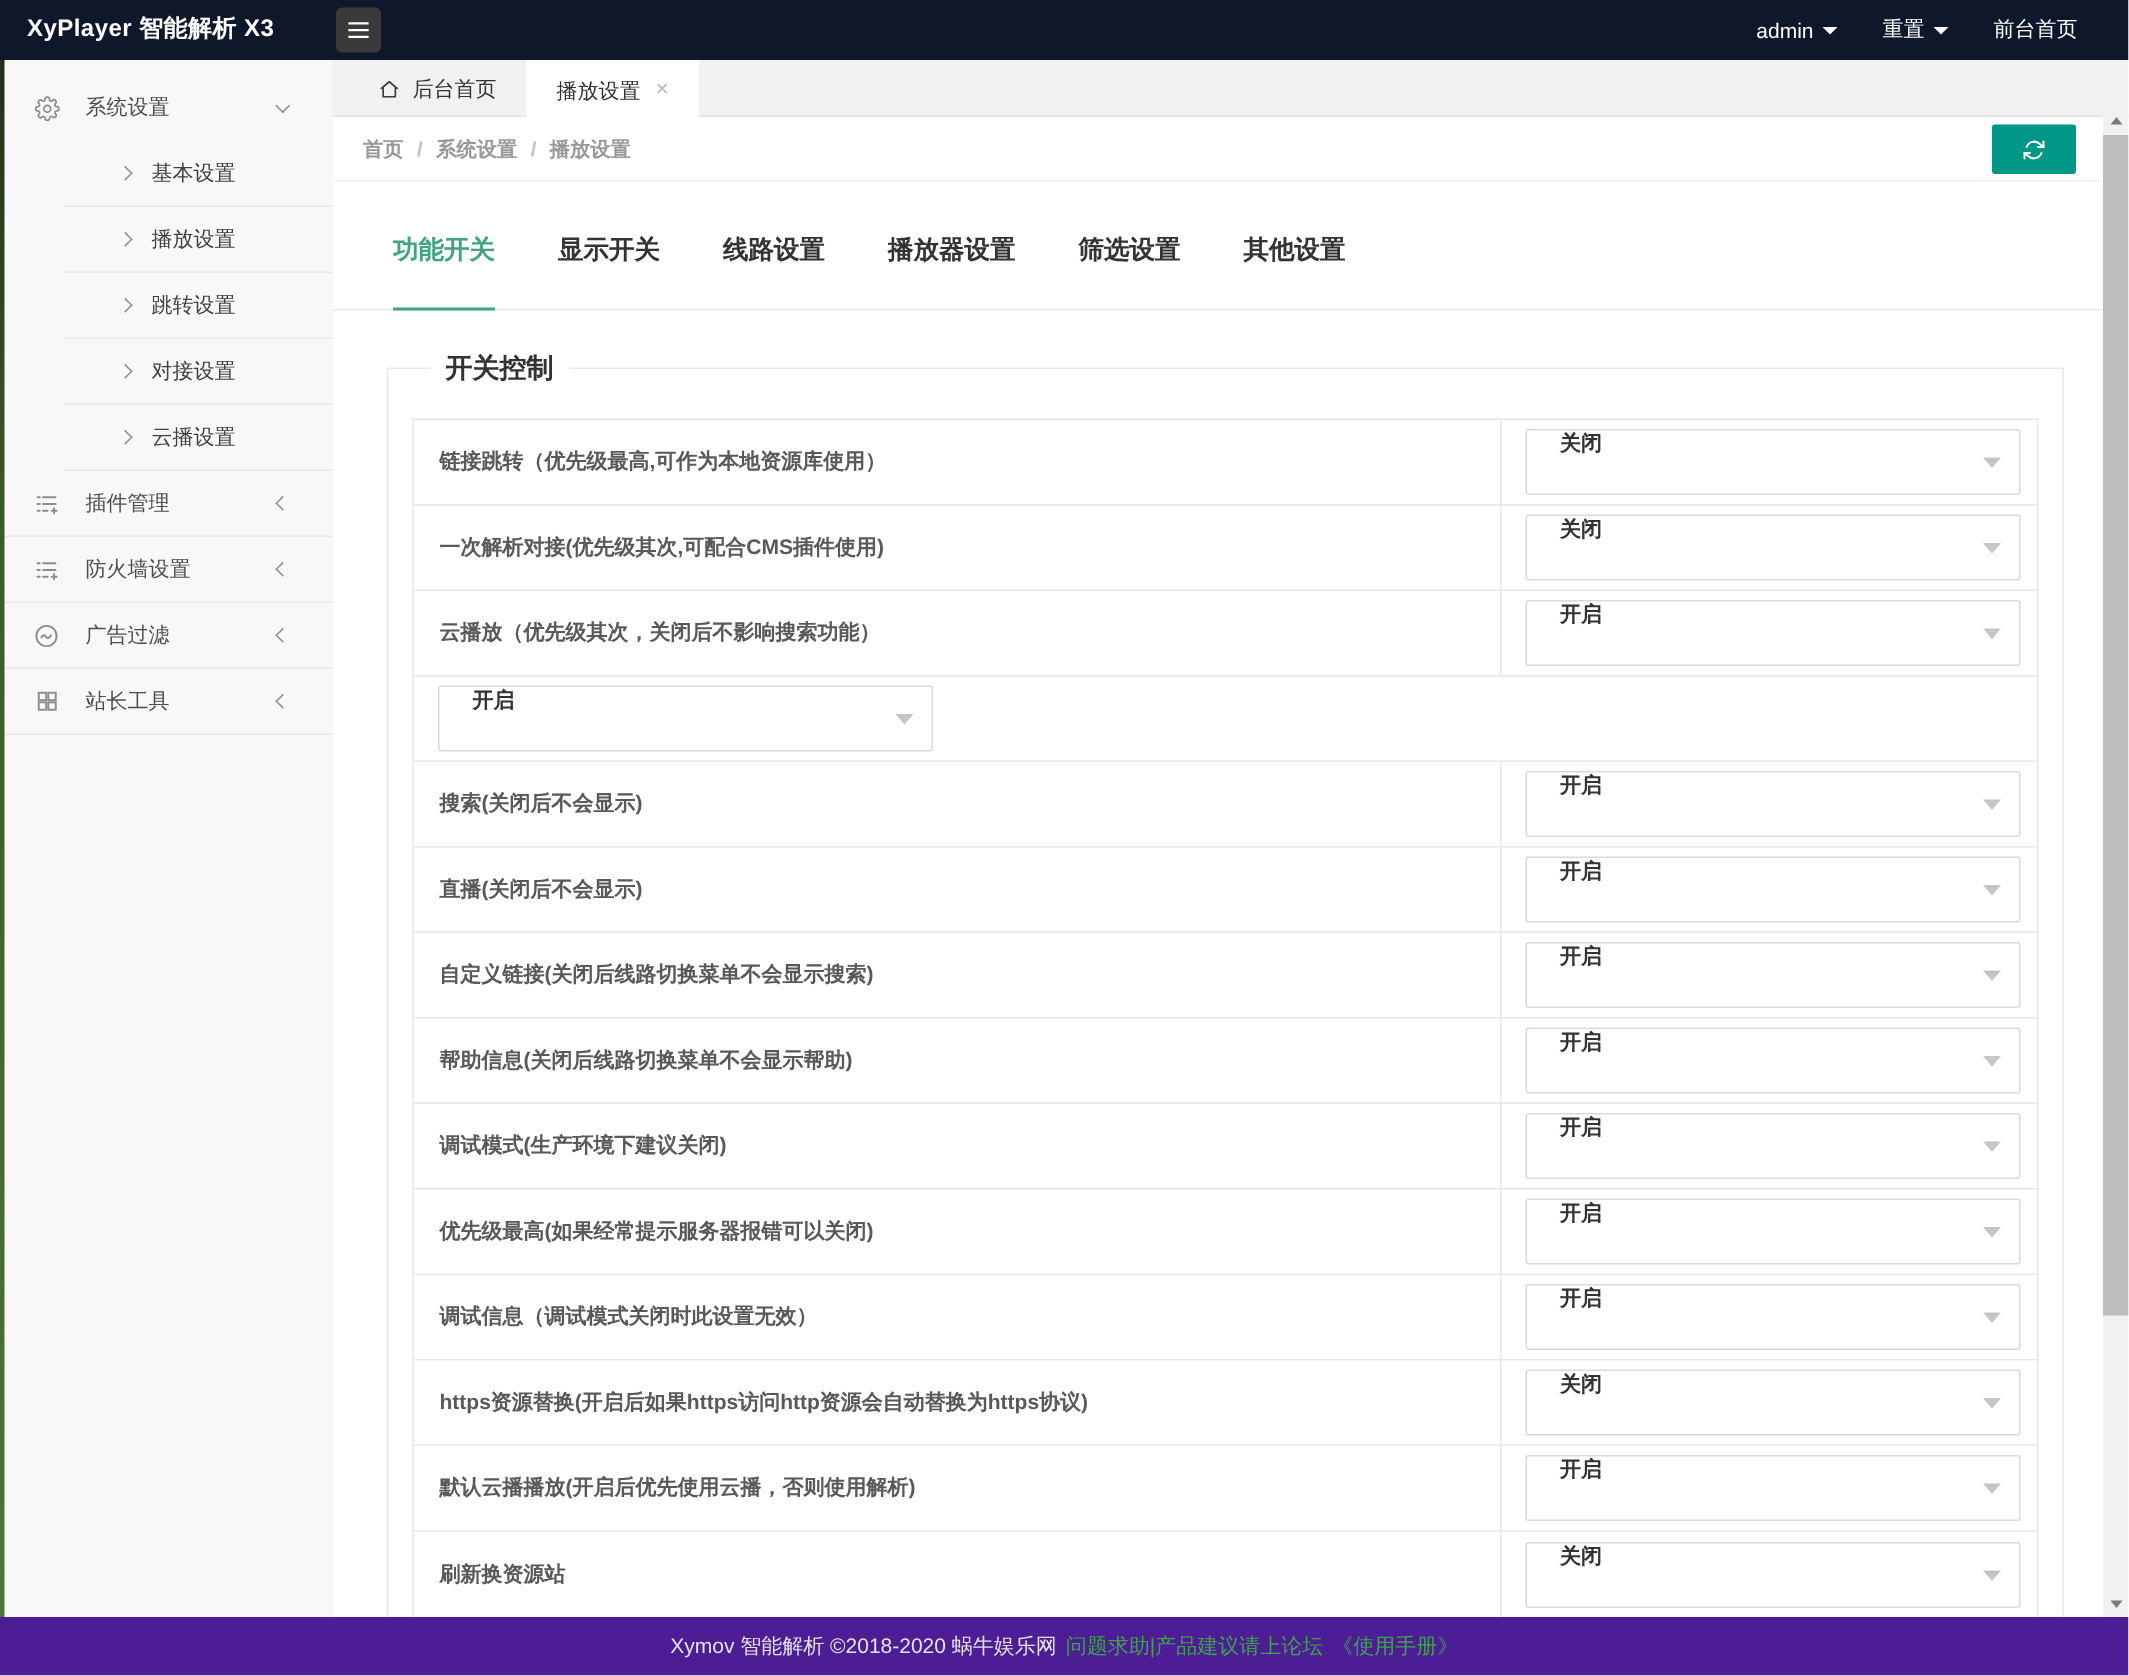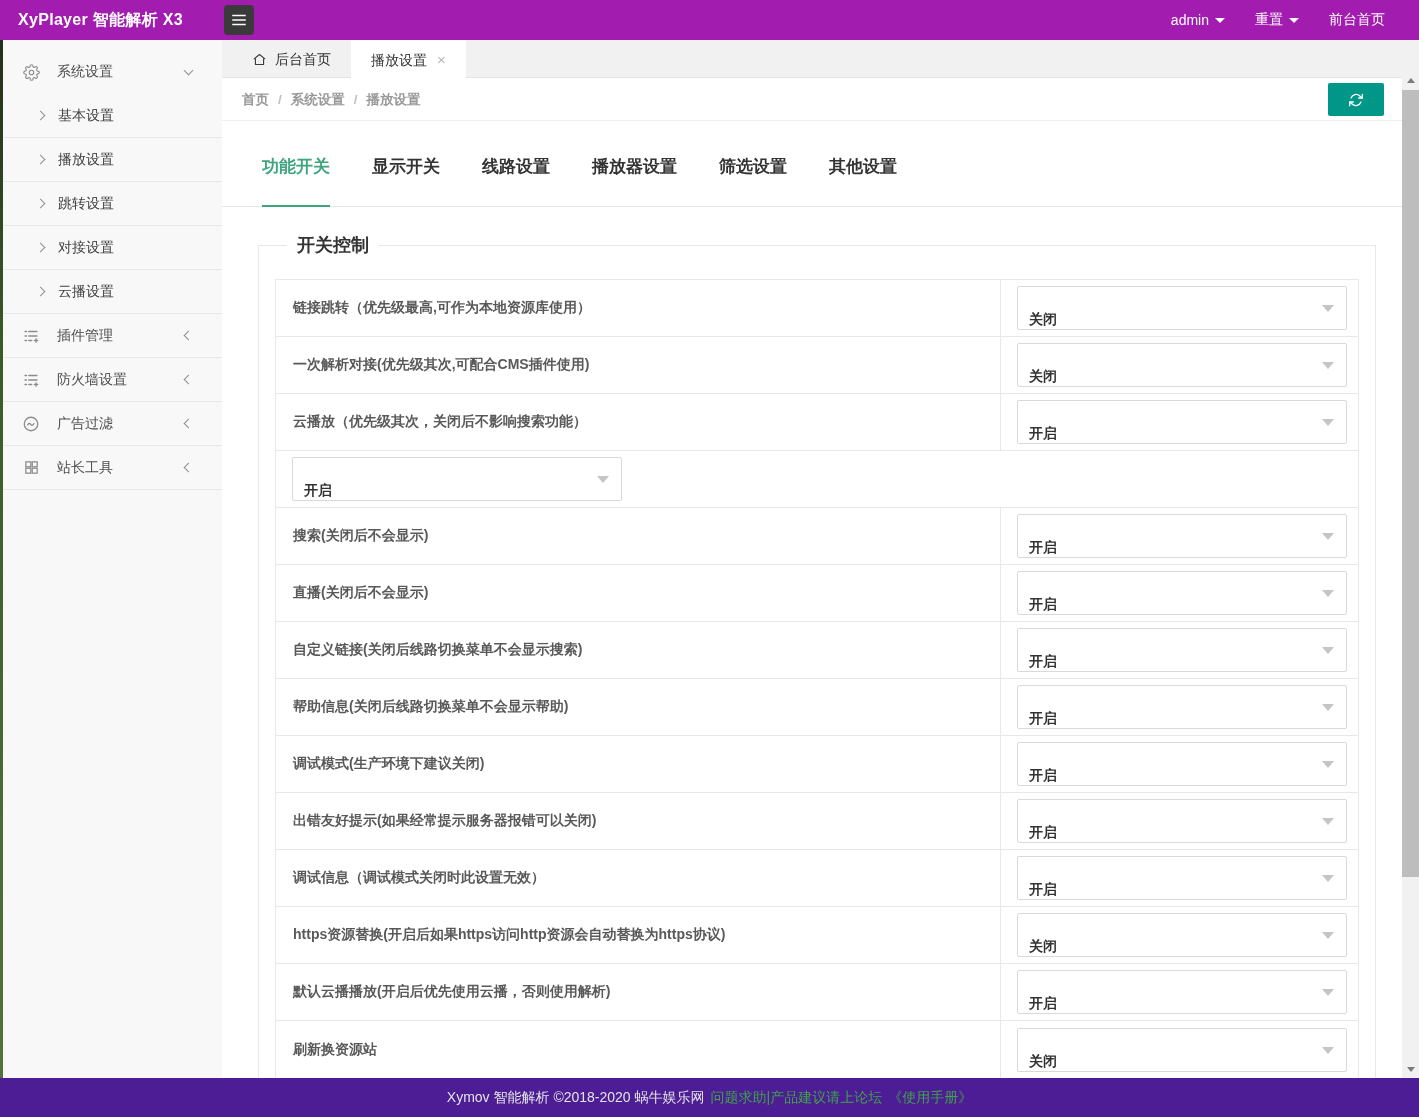--- a/index.html
+++ b/index.html
@@ -3,38 +3,38 @@
 <meta charset="utf-8">
 <style>
   * { margin:0; padding:0; box-sizing:border-box; }
   html,body { width:1419px; height:1117px; overflow:hidden; }
   body {
     font-family:"Liberation Sans","DejaVu Sans",sans-serif;
     font-size:14px; color:#333; background:#fff; position:relative;
   }
 
   
-  .header { position:absolute; top:0; left:0; right:0; height:40px; background:#a21caf; z-index:30; }
+  .header { position:absolute; top:0; left:0; right:0; height:40px; background:#0f172a; z-index:30; }
   .brand { position:absolute; left:18px; top:0; line-height:40px; color:#fff; font-size:16px; font-weight:bold; letter-spacing:.3px; }
   .hamburger { position:absolute; left:224px; top:5px; width:30px; height:30px; background:#3a3a3a; border:none; border-radius:4px; cursor:pointer; display:flex; align-items:center; justify-content:center; }
   .header-right { position:absolute; right:34px; top:0; height:40px; display:flex; align-items:center; gap:30px; }
   .hdr-item { color:#fff; font-size:14px; display:flex; align-items:center; gap:6px; cursor:pointer; }
   .caret-down { width:0; height:0; border-left:5px solid transparent; border-right:5px solid transparent; border-top:5px solid #fff; display:inline-block; }
 
   
   .left-strip { position:absolute; left:0; top:40px; bottom:39px; width:3px; background:linear-gradient(180deg,#22301a 0%,#3c5a28 30%,#50743a 100%); z-index:25; }
 
   
   .sidebar { position:absolute; left:0; top:40px; bottom:39px; width:222px; background:#f8f8f8; padding-top:10px; z-index:20; }
   .side-item { height:44px; display:flex; align-items:center; position:relative; cursor:pointer; color:#4d4d4d; font-size:14px; }
   .side-item.bordered { border-bottom:1px solid #e8e8e8; }
   .side-item .g-icon { position:absolute; left:22px; width:18px; height:18px; color:#8c8c8c; display:flex; align-items:center; justify-content:center; }
   .side-item .g-label { position:absolute; left:57px; }
   .side-item .g-chev { position:absolute; right:30px; }
-  .side-sub { height:44px; border-bottom:1px solid #e8e8e8; display:flex; align-items:center; position:relative; cursor:pointer; color:#404040; font-size:14px; }
+  .side-sub { height:44px; border-bottom:1px solid #e8e8e8; display:flex; align-items:center; position:relative; cursor:pointer; color:#404040; font-size:14px;margin-left:43px; }
   .side-sub .s-chev { position:absolute; left:37px; }
   .side-sub .s-label { position:absolute; left:58px; }
   .chev { display:inline-block; width:7px; height:7px; border-right:1px solid #8f8f8f; border-bottom:1px solid #8f8f8f; }
   .chev.r { transform:rotate(-45deg); }
   .chev.d { transform:rotate(45deg); margin-top:-3px; }
   .chev.l { transform:rotate(135deg); }
 
   
   .tabstrip { position:absolute; left:222px; right:0; top:40px; height:38px; background:#f1f1f1; border-bottom:1px solid #e3e3e3; display:flex; padding-left:10px; z-index:10; }
   .wtab { height:38px; line-height:38px; padding:15px 20px; display:flex; align-items:center; gap:8px; font-size:14px; color:#333; cursor:pointer; }
@@ -53,21 +53,21 @@
   .ctab.active { color:#3fa57f; border-bottom:2px solid #3fa57f; margin-bottom:-1px; }
 
   .panel { margin:26px 26px 12px 36px; border:1px solid #e8e8e8; padding:22px 16px 16px 16px; }
   .panel legend { margin-left:12px; padding:0 10px; font-size:18px; color:#333; }
 
   .settings-table { border:1px solid #e8e8e8; }
   .set-row { display:flex; height:57px; border-bottom:1px solid #e8e8e8; }
   .set-row:last-child { border-bottom:none; }
   .set-label { flex:0 0 67%; border-right:1px solid #e8e8e8; display:flex; align-items:center; padding-left:17px; color:#595959; font-size:14px; }
   .set-value { flex:1; display:flex; align-items:center; padding-left:16px; }
-  .select-box { position:relative; width:330px; height:44px; border:1px solid #d9d9d9; border-radius:2px; background:#fff; display:flex; align-items:flex-end; padding:0 30px 0 11px; color:#333; font-size:14px; cursor:pointer; }
+  .select-box { position:relative; width:330px; height:44px; border:1px solid #d9d9d9; border-radius:2px; background:#fff; display:flex; align-items:flex-start; padding:0 30px 0 22px; color:#333; font-size:14px; cursor:pointer; }
   .sel-caret { position:absolute; right:12px; top:50%; margin-top:-3px; width:0; height:0; border-left:6px solid transparent; border-right:6px solid transparent; border-top:7px solid #c5c5c5; }
 
   
   .scrollbar { position:absolute; right:0; top:72px; bottom:39px; width:17px; background:#f1f1f1; z-index:40; }
   .scroll-btn { position:absolute; left:0; width:17px; height:17px; display:flex; align-items:center; justify-content:center; cursor:pointer; }
   .scroll-btn.up { top:0; }
   .scroll-btn.down { bottom:0; }
   .tri-up { width:0; height:0; border-left:4px solid transparent; border-right:4px solid transparent; border-bottom:5px solid #7a7a7a; }
   .tri-dn { width:0; height:0; border-left:4px solid transparent; border-right:4px solid transparent; border-top:5px solid #7a7a7a; }
   .scroll-thumb { position:absolute; left:0; top:18px; width:17px; height:787px; background:#bdbdbd; cursor:pointer; }
@@ -313,21 +313,21 @@
         <div class="set-row">
           <div class="set-label">调试模式(生产环境下建议关闭)</div>
           <div class="set-value">
             <div class="select-box">
               <span>开启</span>
               <i class="sel-caret"></i>
             </div>
           </div>
         </div>
         <div class="set-row">
-          <div class="set-label">出错友好提示(如果经常提示服务器报错可以关闭)</div>
+          <div class="set-label">优先级最高(如果经常提示服务器报错可以关闭)</div>
           <div class="set-value">
             <div class="select-box">
               <span>开启</span>
               <i class="sel-caret"></i>
             </div>
           </div>
         </div>
         <div class="set-row">
           <div class="set-label">调试信息（调试模式关闭时此设置无效）</div>
           <div class="set-value">

